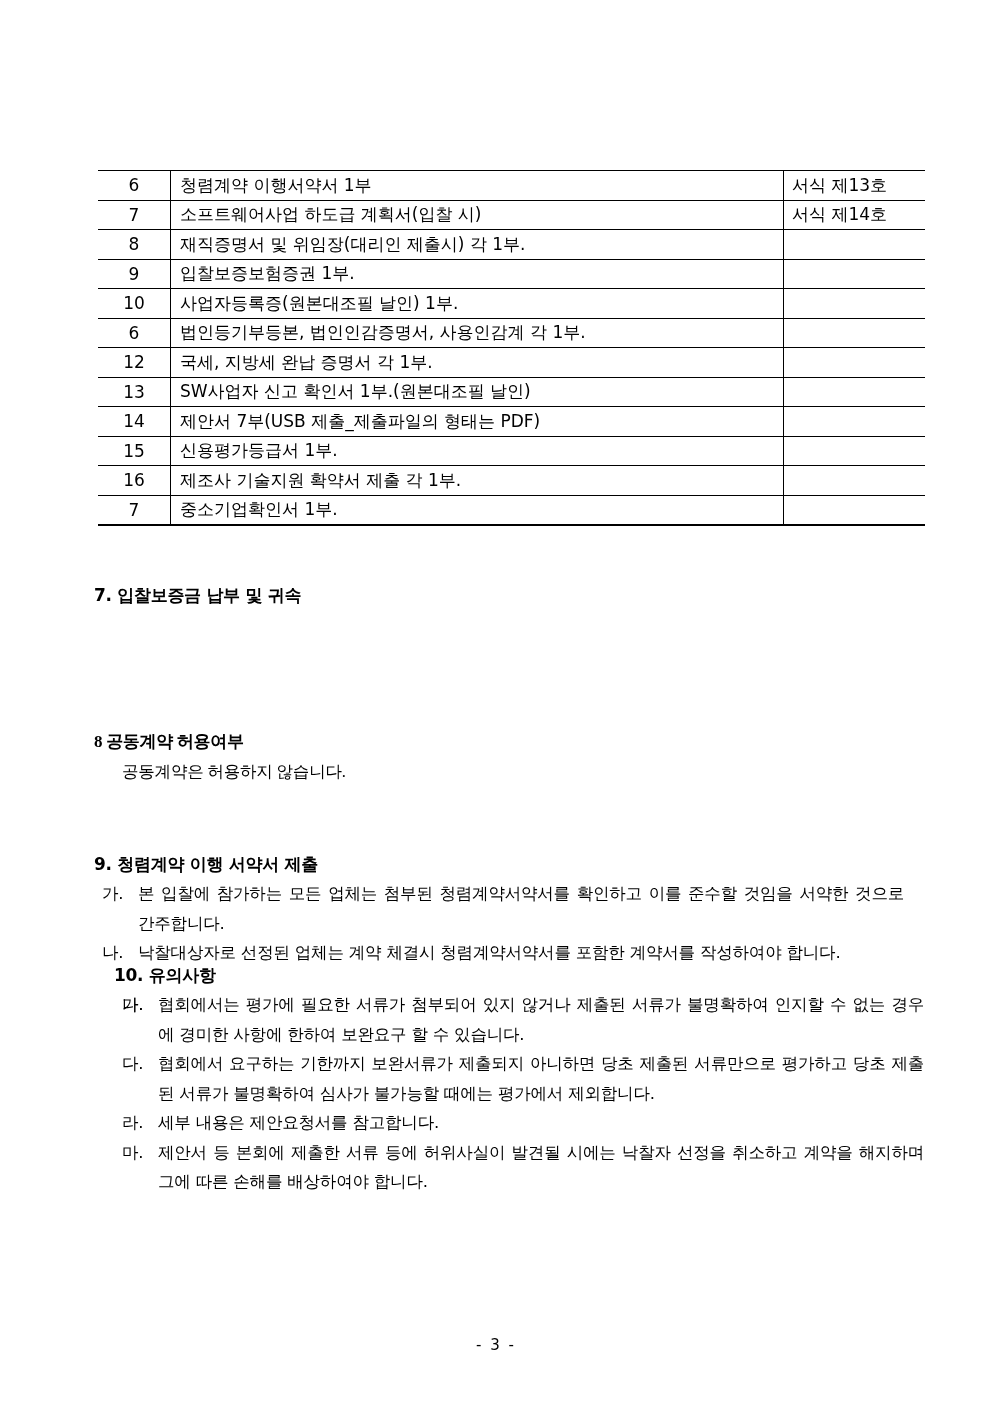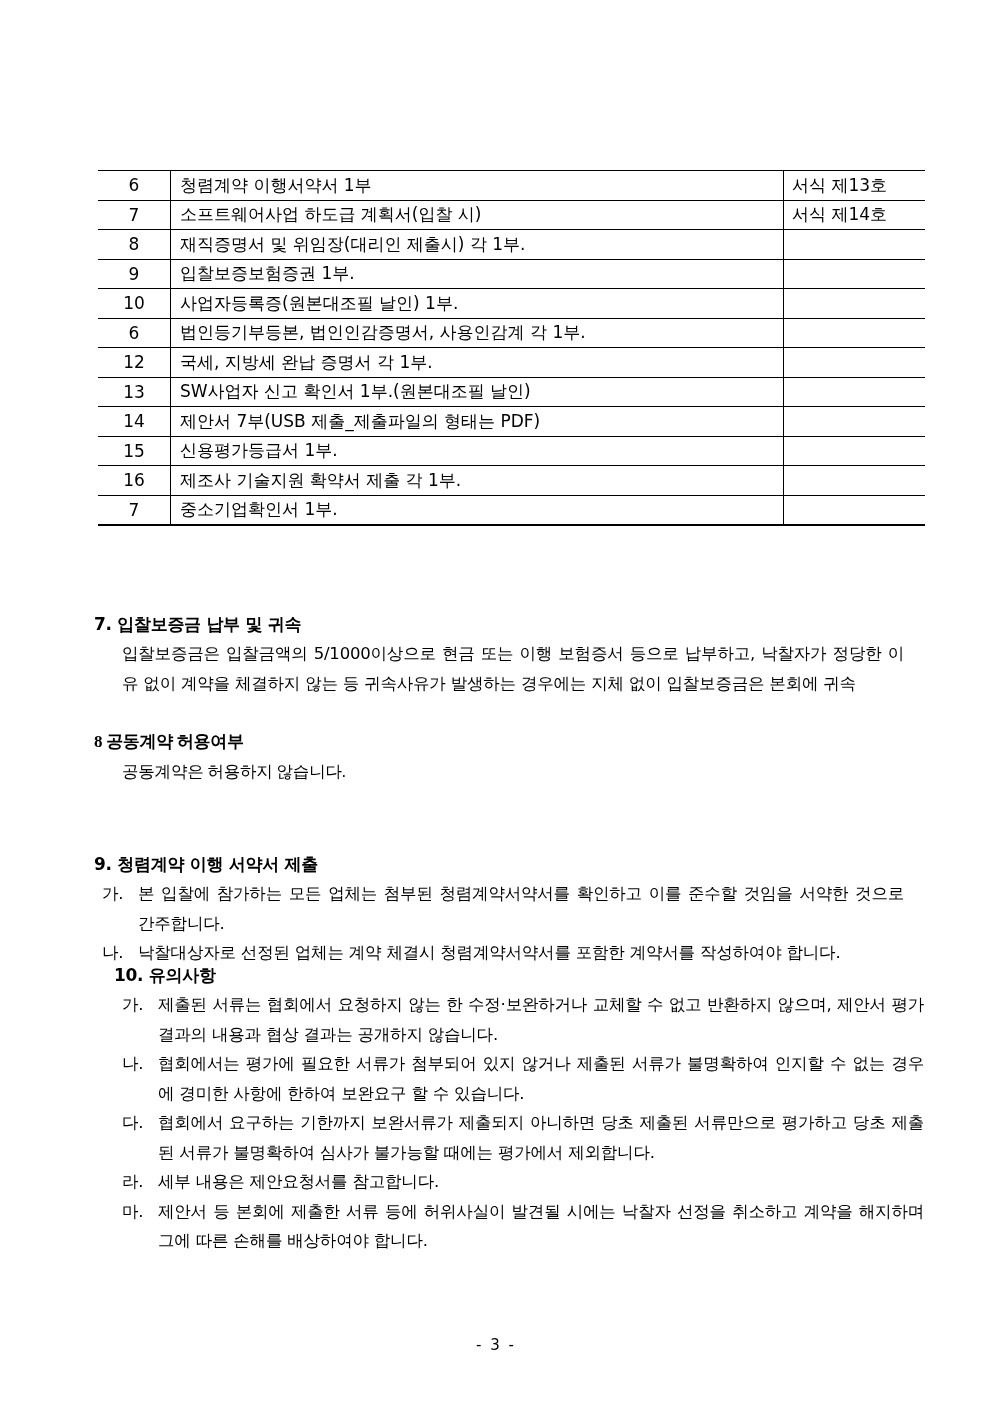--- a/index.html
+++ b/index.html
@@ -154,23 +154,22 @@
         <td class="col-form"></td>
       </tr>
       <tr>
         <td class="col-no">7</td>
         <td class="col-desc">중소기업확인서 1부.</td>
         <td class="col-form"></td>
       </tr>
     </tbody>
   </table>
 
-  <div class="section" style="top: 609px;">
+  <div class="section" style="top: 580px;">
     <div class="section-title">7. 입찰보증금 납부 및 귀속</div>
-    <div class="para">입찰보증금은 입찰금액의 5/1000이상으로 현금 또는 이행 보험증서 등으로 납부하고, 낙찰자가 정당한 이유 없이 계약을 체결하지 않는 등 귀속사유가 발생하는 경우에는 지체 없이 입찰보증금은 본회에 귀속</div>
   </div>
 
   <div class="section" style="top: 727px; font-family: Liberation Serif, serif;">
     <div class="section-title">8 공동계약 허용여부</div>
     <div class="para">공동계약은 허용하지 않습니다.</div>
   </div>
 
   <div class="section" style="top: 849px;">
     <div class="section-title">9. 청렴계약 이행 서약서 제출</div>
     <div class="list-item">
@@ -180,21 +179,20 @@
     <div class="list-item">
       <span class="list-marker">나.</span>
       <span>낙찰대상자로 선정된 업체는 계약 체결시 청렴계약서약서를 포함한 계약서를 작성하여야 합니다.</span>
     </div>
   </div>
 
   <div class="section" style="top: 960px; margin-left: 20px;">
     <div class="section-title">10. 유의사항</div>
     <div class="list-item">
       <span class="list-marker">가.</span>
-      <span>제출된 서류는 협회에서 요청하지 않는 한 수정·보완하거나 교체할 수 없고 반환하지 않으며, 제안서 평가 결과의 내용과 협상 결과는 공개하지 않습니다.</span>
     </div>
     <div class="list-item">
       <span class="list-marker">나.</span>
       <span>협회에서는 평가에 필요한 서류가 첨부되어 있지 않거나 제출된 서류가 불명확하여 인지할 수 없는 경우에 경미한 사항에 한하여 보완요구 할 수 있습니다.</span>
     </div>
     <div class="list-item">
       <span class="list-marker">다.</span>
       <span>협회에서 요구하는 기한까지 보완서류가 제출되지 아니하면 당초 제출된 서류만으로 평가하고 당초 제출된 서류가 불명확하여 심사가 불가능할 때에는 평가에서 제외합니다.</span>
     </div>
     <div class="list-item">

